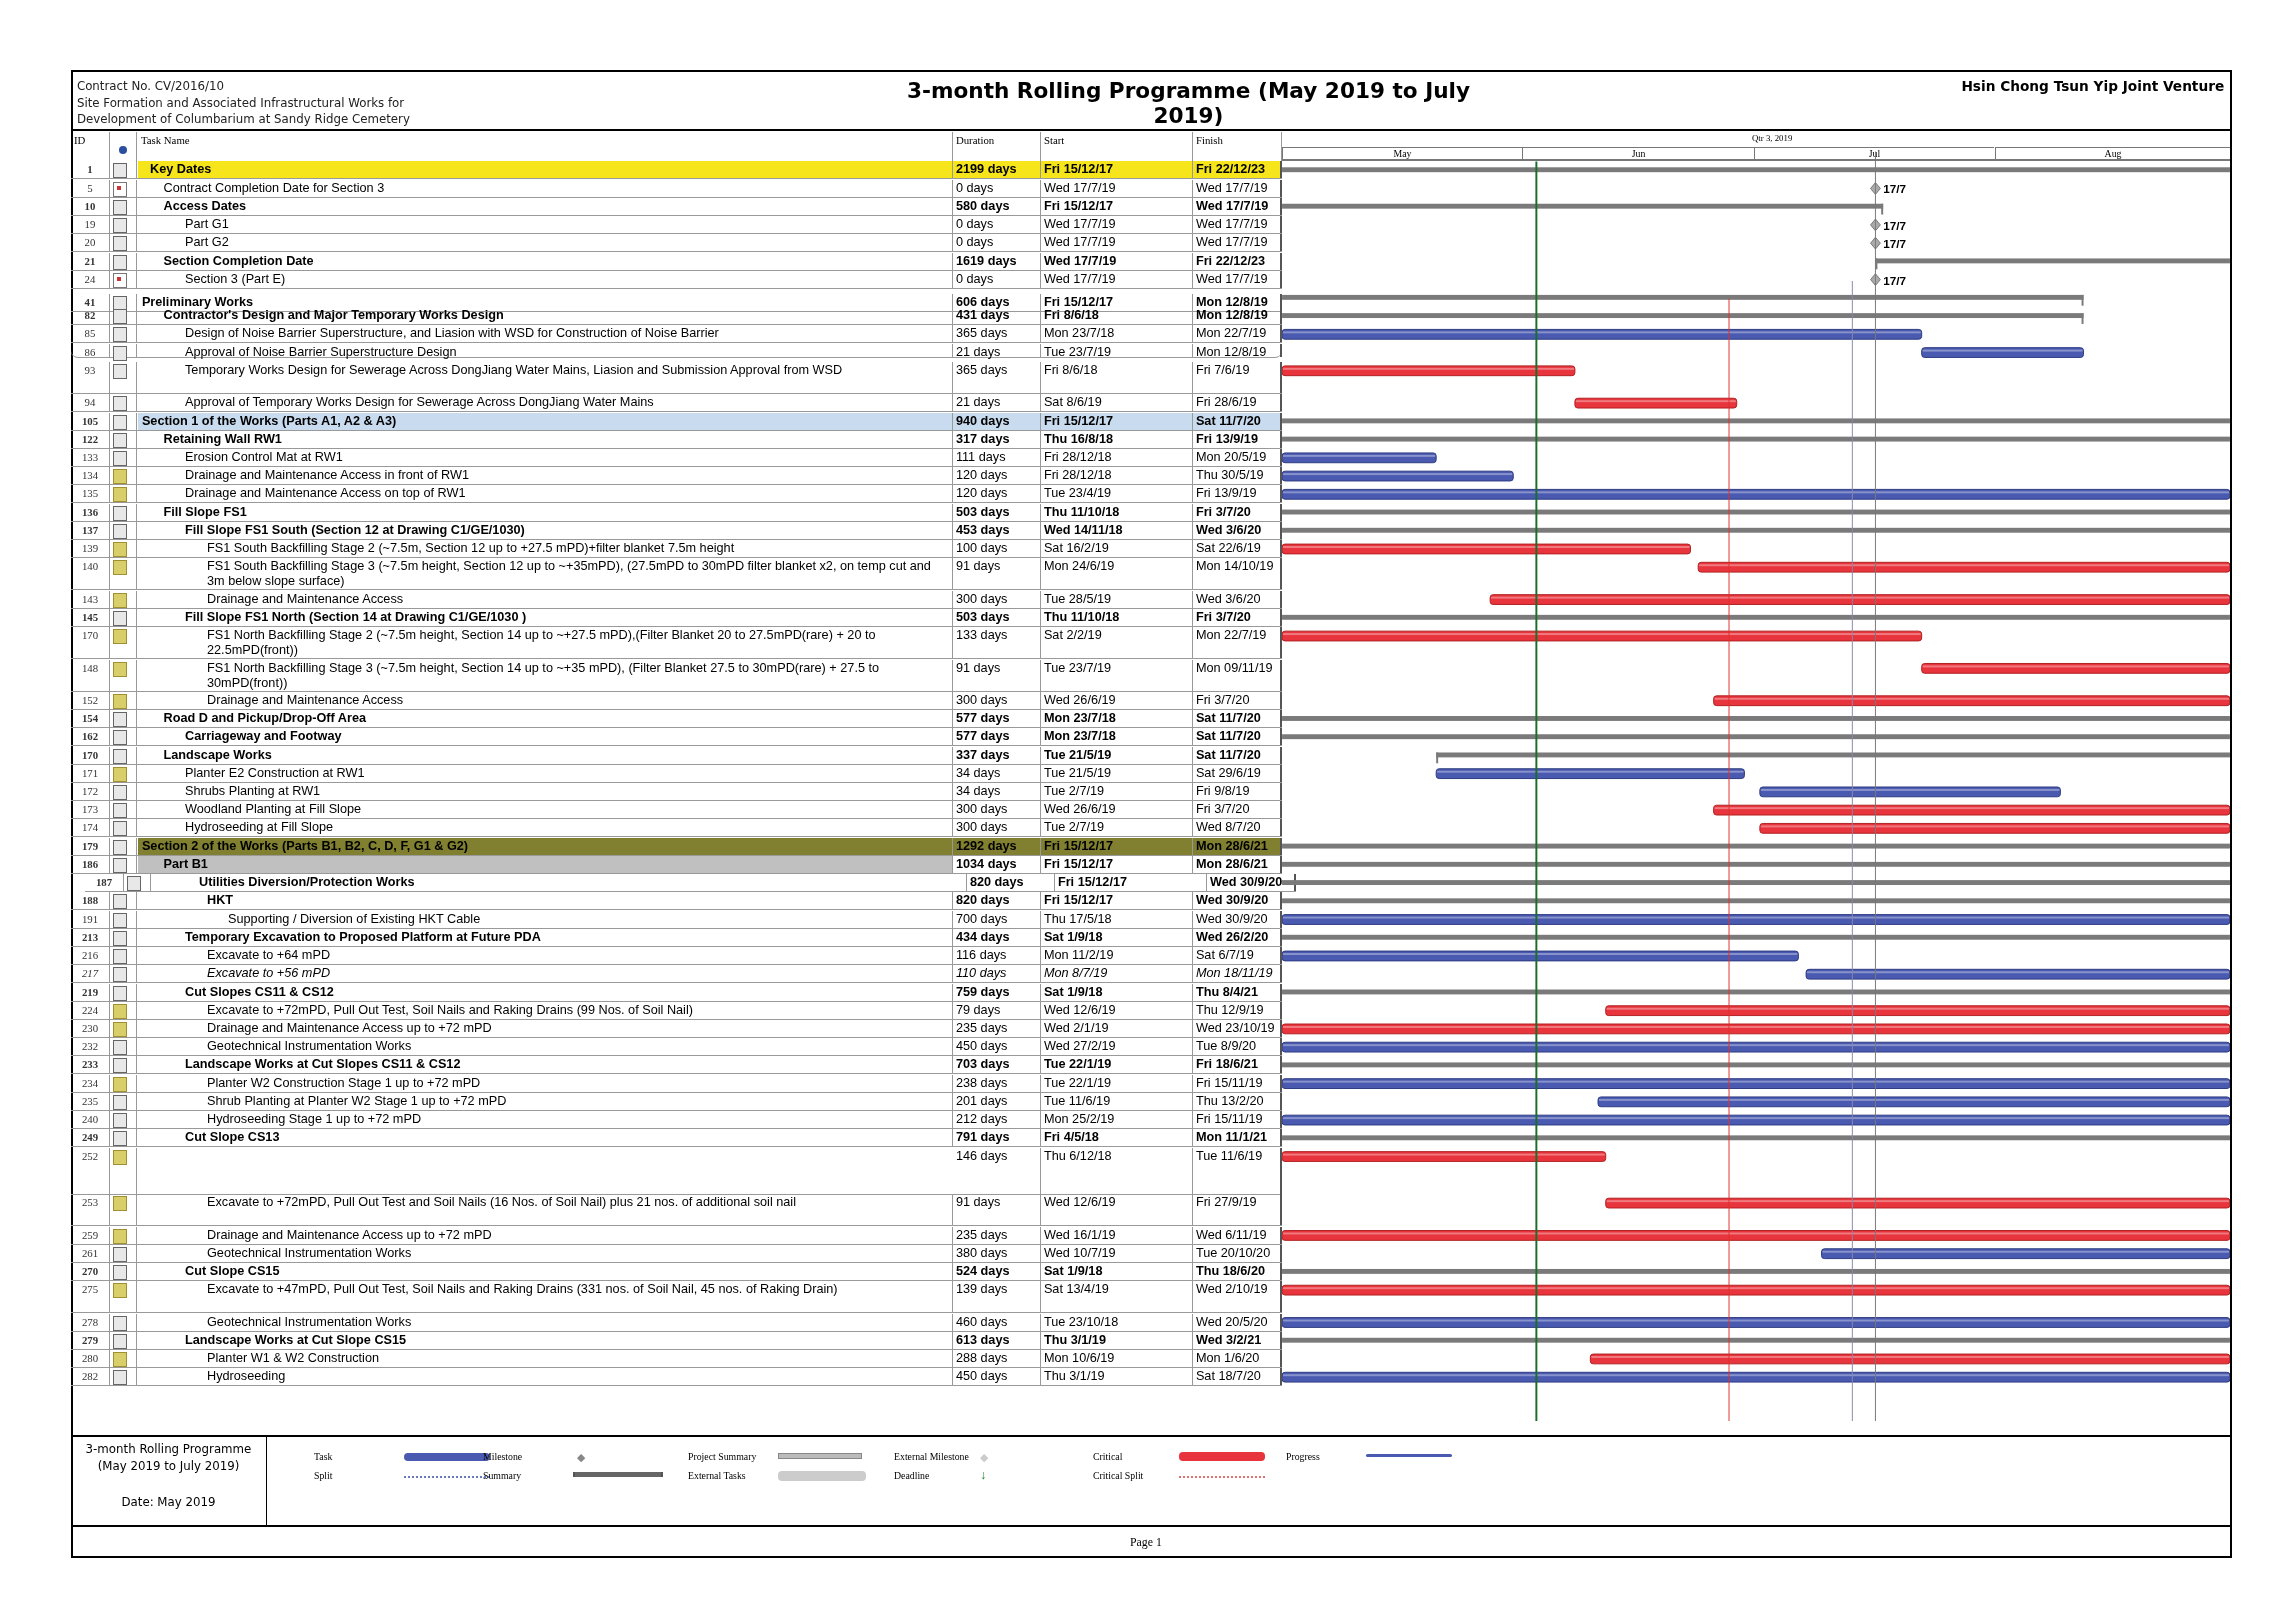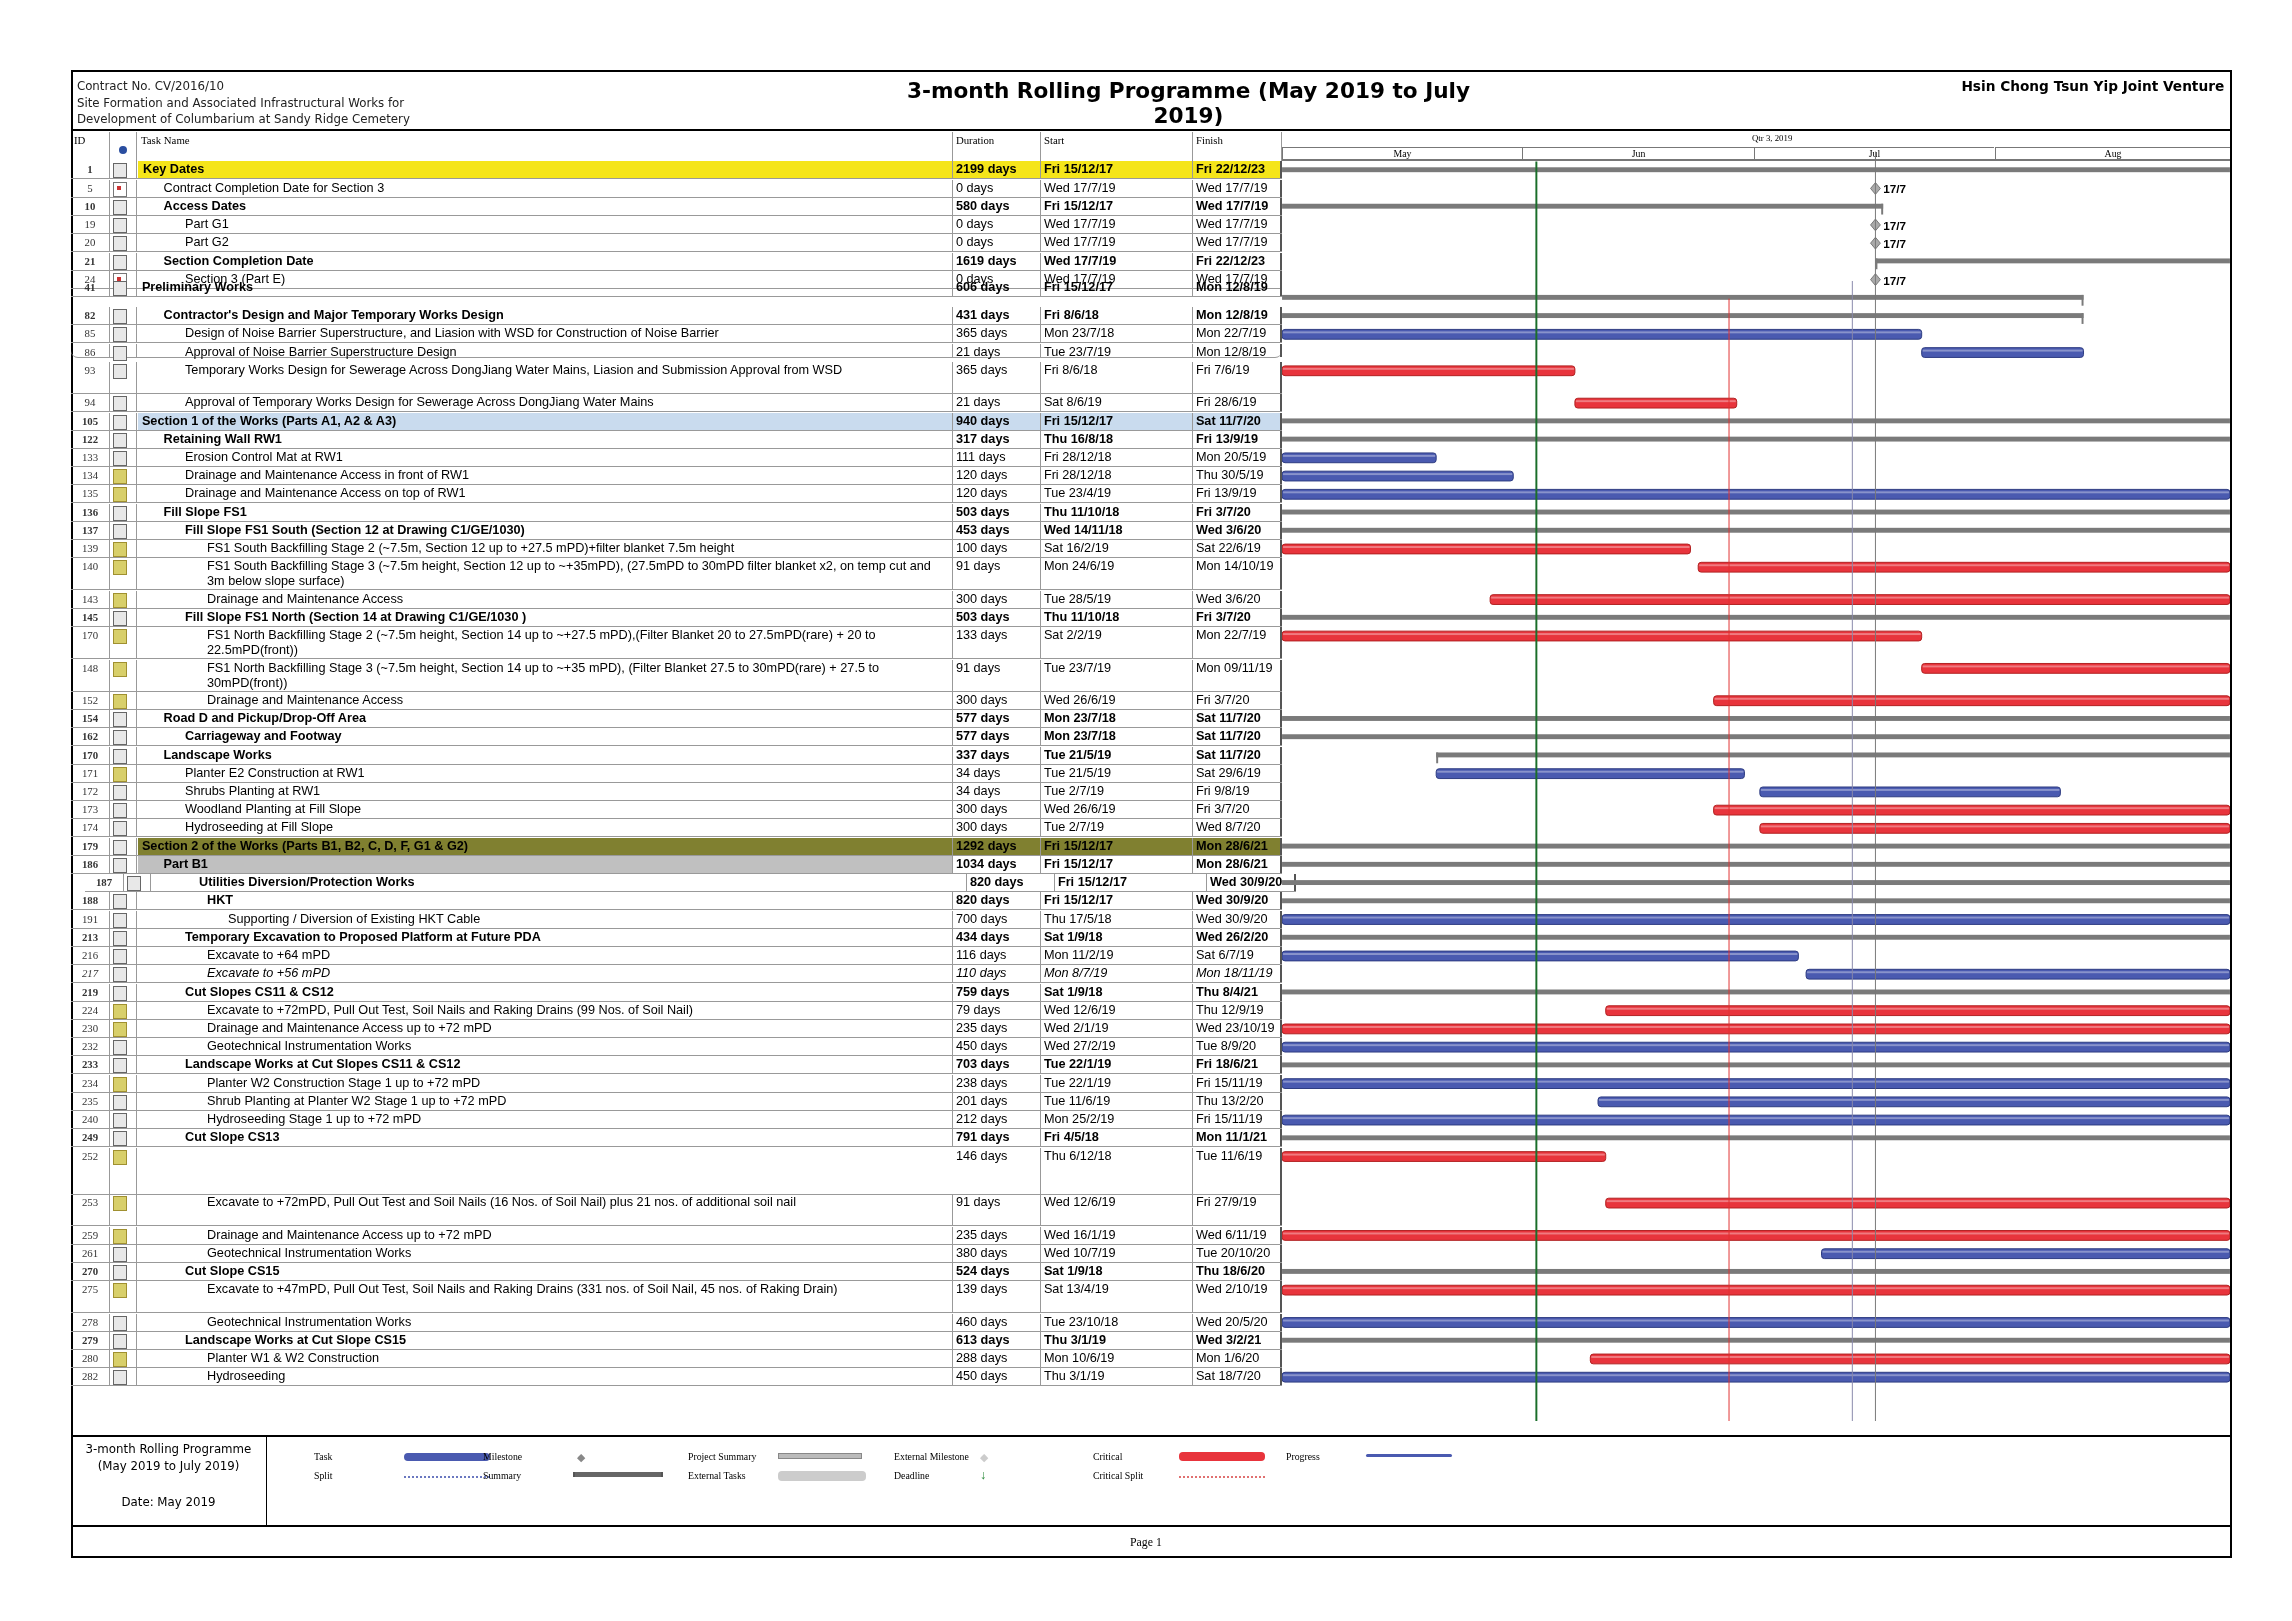--- a/index.html
+++ b/index.html
@@ -57,21 +57,21 @@
   <div class="colhdr" style="left:0;width:39px;">ID</div>
   <div class="colhdr" style="left:39px;width:27.4px;text-align:center;"><span style="display:inline-block;margin-top:11.8px;width:7.8px;height:7.8px;border-radius:50%;background:#2a4ea0;"></span></div>
   <div class="colhdr" style="left:67px;width:815px;">Task Name</div>
   <div class="colhdr" style="left:882px;width:88px;">Duration</div>
   <div class="colhdr" style="left:970px;width:152px;">Start</div>
   <div class="colhdr" style="left:1122px;width:89px;">Finish</div>
   <div id="rows">
       <div class="row bold key" style="top: 29px; height: 18px;">
         <div class="c id">1</div>
         <div class="c ind"><span class="icon"></span></div>
-        <div class="c name" style="padding-left:5px">Key Dates</div>
+        <div class="c name" style="padding-left:12px">Key Dates</div>
         <div class="c dur">2199 days</div>
         <div class="c start">Fri 15/12/17</div>
         <div class="c fin">Fri 22/12/23</div>
       </div>
       <div class="row" style="top: 48px; height: 18px;">
         <div class="c id">5</div>
         <div class="c ind"><span class="icon cal"></span></div>
         <div class="c name" style="padding-left:25.5px">Contract Completion Date for Section 3</div>
         <div class="c dur">0 days</div>
         <div class="c start">Wed 17/7/19</div>
@@ -110,21 +110,21 @@
         <div class="c fin">Fri 22/12/23</div>
       </div>
       <div class="row" style="top: 139px; height: 18px;">
         <div class="c id">24</div>
         <div class="c ind"><span class="icon cal"></span></div>
         <div class="c name" style="padding-left:47px">Section 3 (Part E)</div>
         <div class="c dur">0 days</div>
         <div class="c start">Wed 17/7/19</div>
         <div class="c fin">Wed 17/7/19</div>
       </div>
-      <div class="row bold" style="top: 147px; height: 18px; padding-left: 43px;">
+      <div class="row bold" style="top: 162px; height: 18px; padding-left: 43px;">
         <div class="c id">41</div>
         <div class="c ind"><span class="icon"></span></div>
         <div class="c name" style="padding-left:3.9px">Preliminary Works</div>
         <div class="c dur">606 days</div>
         <div class="c start">Fri 15/12/17</div>
         <div class="c fin">Mon 12/8/19</div>
       </div>
       <div class="row bold" style="top: 175px; height: 18px;">
         <div class="c id">82</div>
         <div class="c ind"><span class="icon"></span></div>

